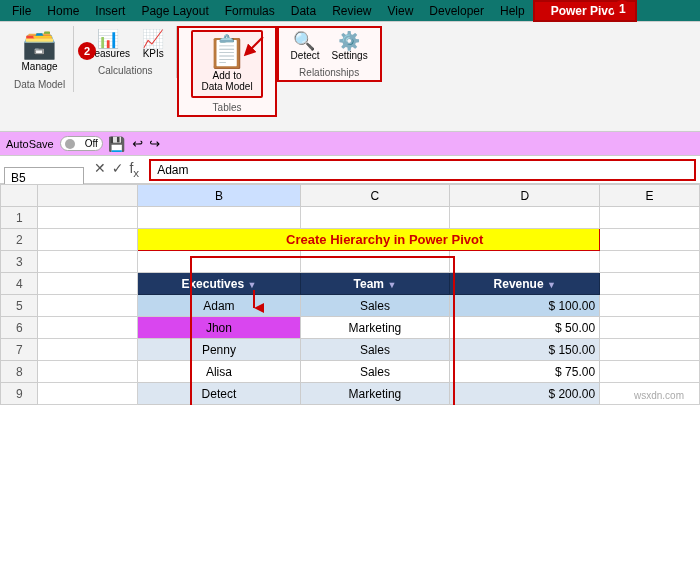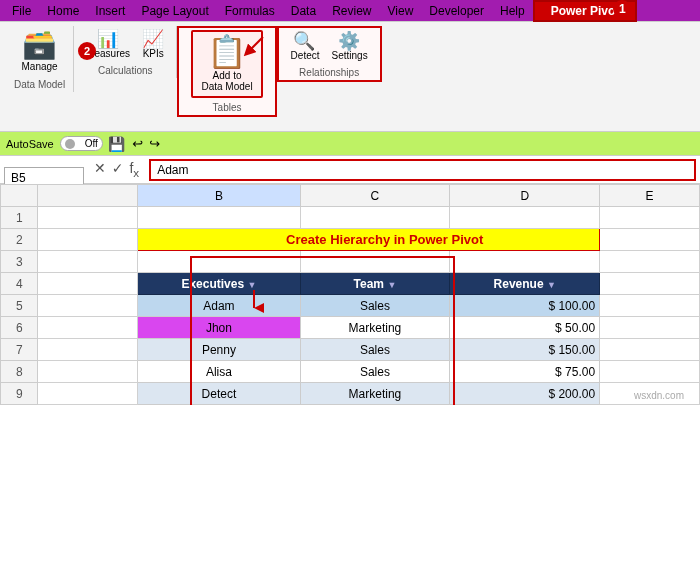--- a/index.html
+++ b/index.html
@@ -1,20 +1,20 @@
 <!DOCTYPE html>
 <html><head>
   <meta charset="utf-8">
   <style>
     * { margin: 0; padding: 0; box-sizing: border-box; }
     body { font-family: 'Segoe UI', Arial, sans-serif; font-size: 12px; background: #fff; width: 700px; height: 584px; overflow: hidden; }
 
     
     .menu-bar {
-      display: flex; align-items: center; background: #a21caf; border-bottom: 1px solid #ccc;
+      display: flex; align-items: center; background: #0f766e; border-bottom: 1px solid #ccc;
       padding: 0 4px; height: 22px;
     }
     .menu-bar span { padding: 2px 8px; font-size: 12px; cursor: pointer; }
 
     
     .ribbon { background: #f3f3f3; border-bottom: 1px solid #ccc; padding: 4px 6px 0 6px; min-height: 110px; position: relative; }
     .ribbon-groups { display: flex; align-items: flex-start; gap: 0; }
     .ribbon-group { display: flex; flex-direction: column; align-items: center; border-right: 1px solid #ccc; padding: 2px 8px 0 8px; min-width: 60px; position: relative; }
     .ribbon-group-label { font-size: 10px; color: #555; margin-top: 2px; text-align: center; padding: 2px 0; }
     .ribbon-btn { display: flex; flex-direction: column; align-items: center; padding: 3px 5px; cursor: pointer; border-radius: 2px; }
@@ -36,21 +36,21 @@
     .formula-icons { display: flex; gap: 6px; padding: 0 6px; font-size: 14px; color: #555; }
     table.sheet { border-collapse: collapse; width: 100%; }
     table.sheet th, table.sheet td { border: 1px solid #d0d0d0; font-size: 12px; height: 22px; padding: 0 4px; }
     table.sheet .row-header { background: #f3f3f3; width: 30px; text-align: center; color: #555; font-weight: normal; border: 1px solid #ccc; }
     table.sheet .col-header { background: #f3f3f3; text-align: center; font-weight: normal; border: 1px solid #ccc; min-width: 80px; }
     table.sheet .col-header-b { background: #cce0ff; }
     .circle-num { display: inline-flex; align-items: center; justify-content: center; width: 18px; height: 18px; background: #c00; color: #fff; border-radius: 50%; font-size: 11px; font-weight: bold; }
 
     .main-content { position: relative; }
 
-    .autosave-row { display: flex; align-items: center; gap: 6px; background: #bef264; border-bottom: 1px solid #ccc; height: 24px; padding: 0 6px; font-size: 11px; }
+    .autosave-row { display: flex; align-items: center; gap: 6px; background: #f0abfc; border-bottom: 1px solid #ccc; height: 24px; padding: 0 6px; font-size: 11px; }
     .toggle { display: inline-flex; align-items: center; border: 1px solid #aaa; border-radius: 10px; background: #fff; padding: 1px 4px; font-size: 10px; gap: 10px; }
     .toggle-dot { width: 10px; height: 10px; border-radius: 50%; background: #aaa; display: inline-block; }
 
     .watermark { position: absolute; bottom: 4px; right: 16px; font-size: 10px; color: #aaa; }
   </style>
 </head>
 <body>
 
 <div class="menu-bar">
   <span>File</span>

